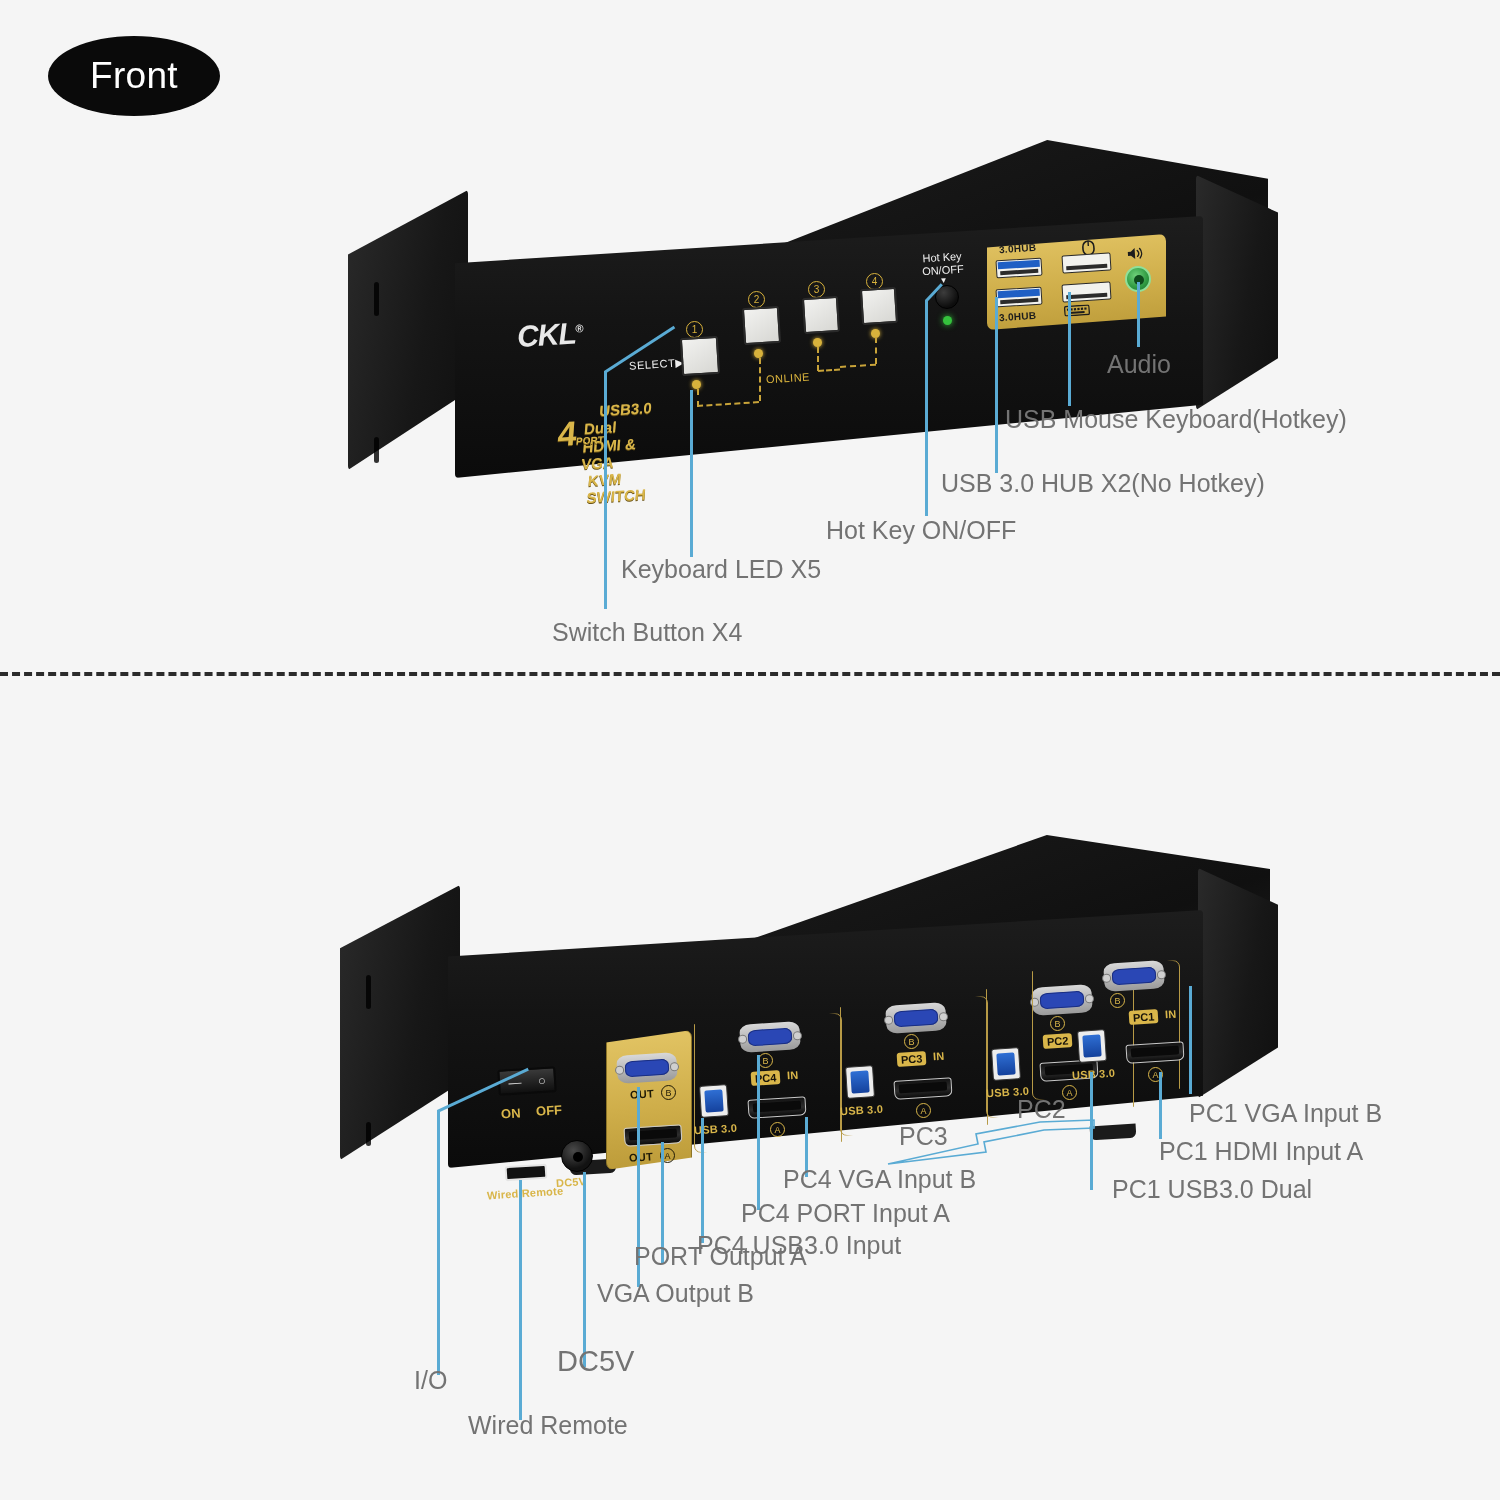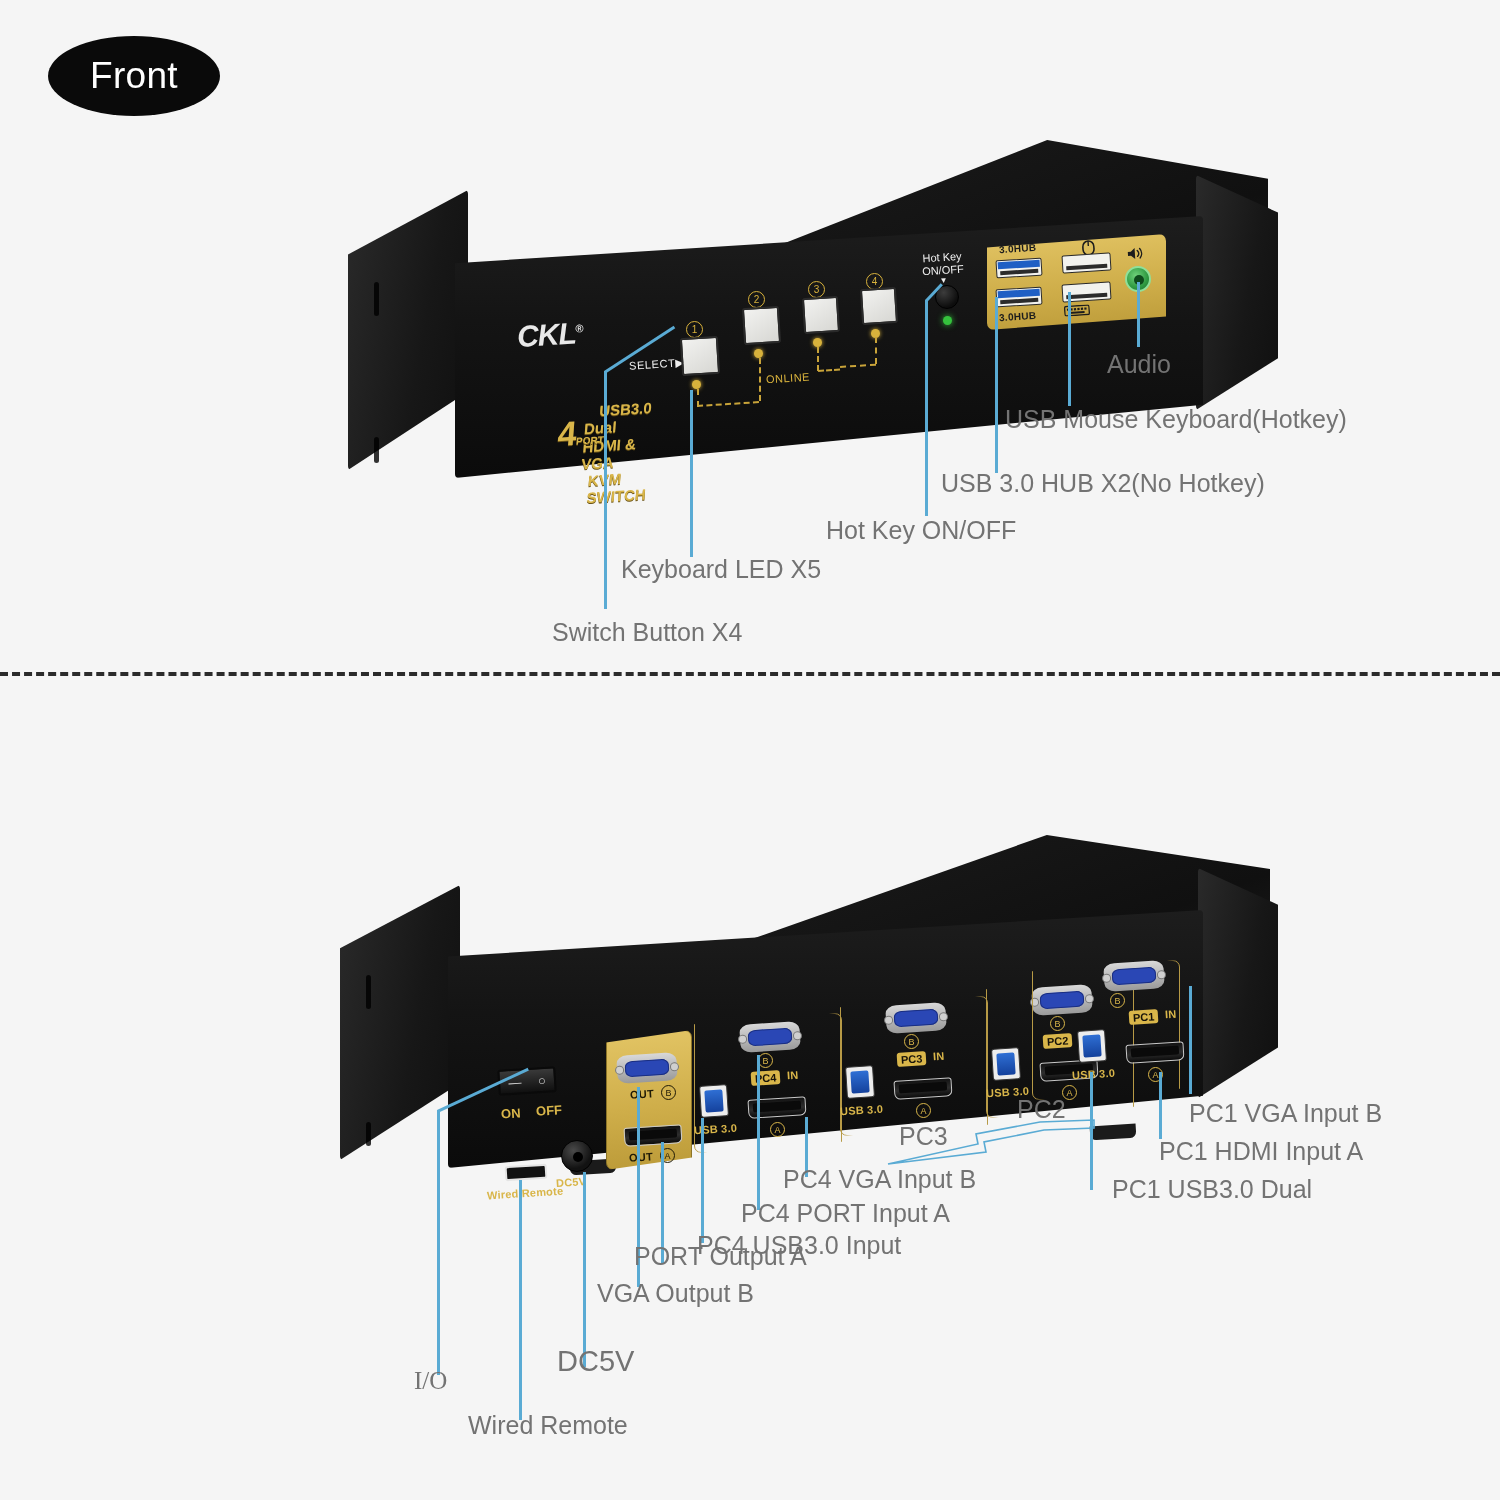--- a/index.html
+++ b/index.html
@@ -518,21 +518,21 @@
   <div class="co co-v" style="left:757px;top:1055px;height:155px;"></div>
   <div class="co co-v" style="left:805px;top:1117px;height:60px;"></div>
   <div class="co co-v" style="left:1189px;top:986px;height:108px;"></div>
   <div class="co co-v" style="left:1159px;top:1072px;height:67px;"></div>
   <div class="co co-v" style="left:1090px;top:1072px;height:118px;"></div>
 
   <svg class="arrow-ptr" style="left:880px;top:1118px;width:260px;height:80px;" viewBox="0 0 260 80">
     <polygon points="8,46 98,26 96,16 160,4 214,2 214,10 164,12 104,24 106,34" fill="none" stroke="#5aabd4" stroke-width="1.6"></polygon>
   </svg>
 
-  <div class="lbl" style="left:414px;top:1368px;font-family:Liberation Serif, serif;">I/O</div>
+  <div class="lbl" style="left:414px;top:1368px;">I/O</div>
   <div class="lbl" style="left:468px;top:1413px;">Wired Remote</div>
   <div class="lbl" style="left:557px;top:1347px;font-size:29px;">DC5V</div>
   <div class="lbl" style="left:597px;top:1281px;">VGA Output B</div>
   <div class="lbl" style="left:634px;top:1244px;">PORT Output A</div>
   <div class="lbl" style="left:697px;top:1233px;">PC4 USB3.0 Input</div>
   <div class="lbl" style="left:741px;top:1201px;">PC4 PORT Input A</div>
   <div class="lbl" style="left:783px;top:1167px;">PC4 VGA Input B</div>
   <div class="lbl" style="left:899px;top:1124px;">PC3</div>
   <div class="lbl" style="left:1017px;top:1097px;">PC2</div>
   <div class="lbl" style="left:1112px;top:1177px;">PC1 USB3.0 Dual</div>

